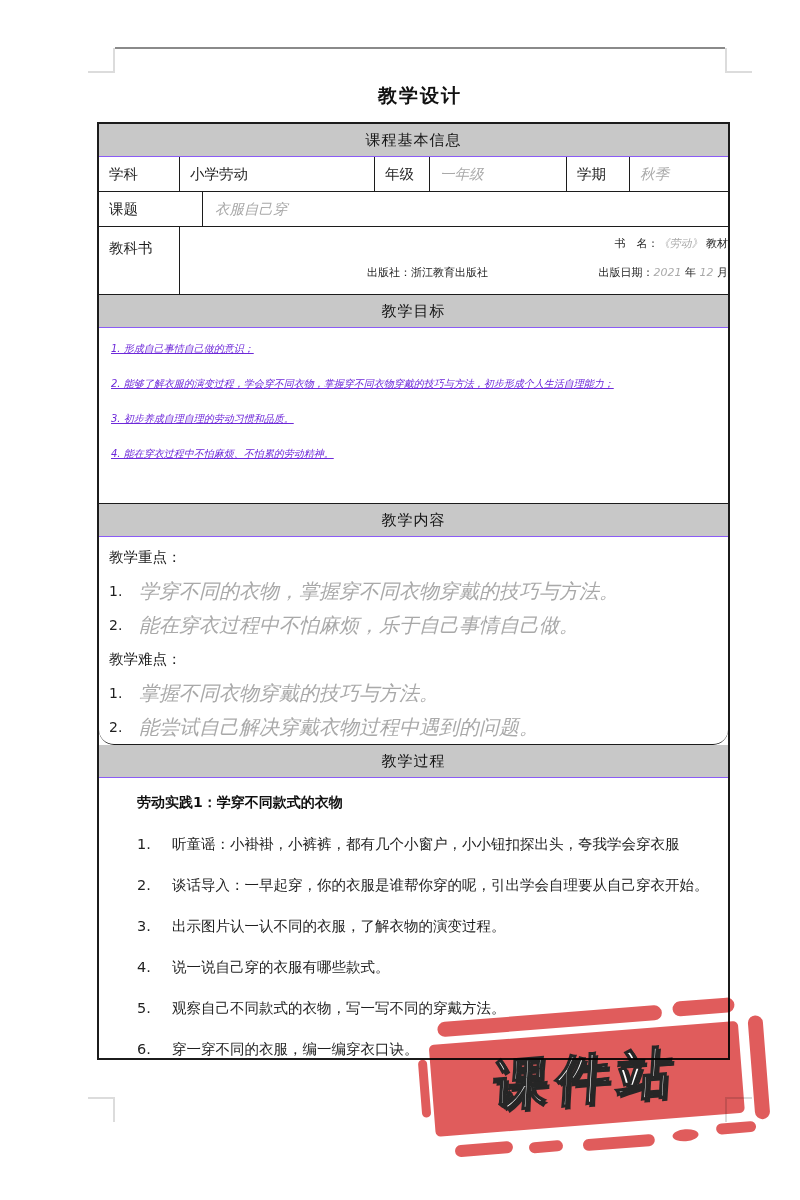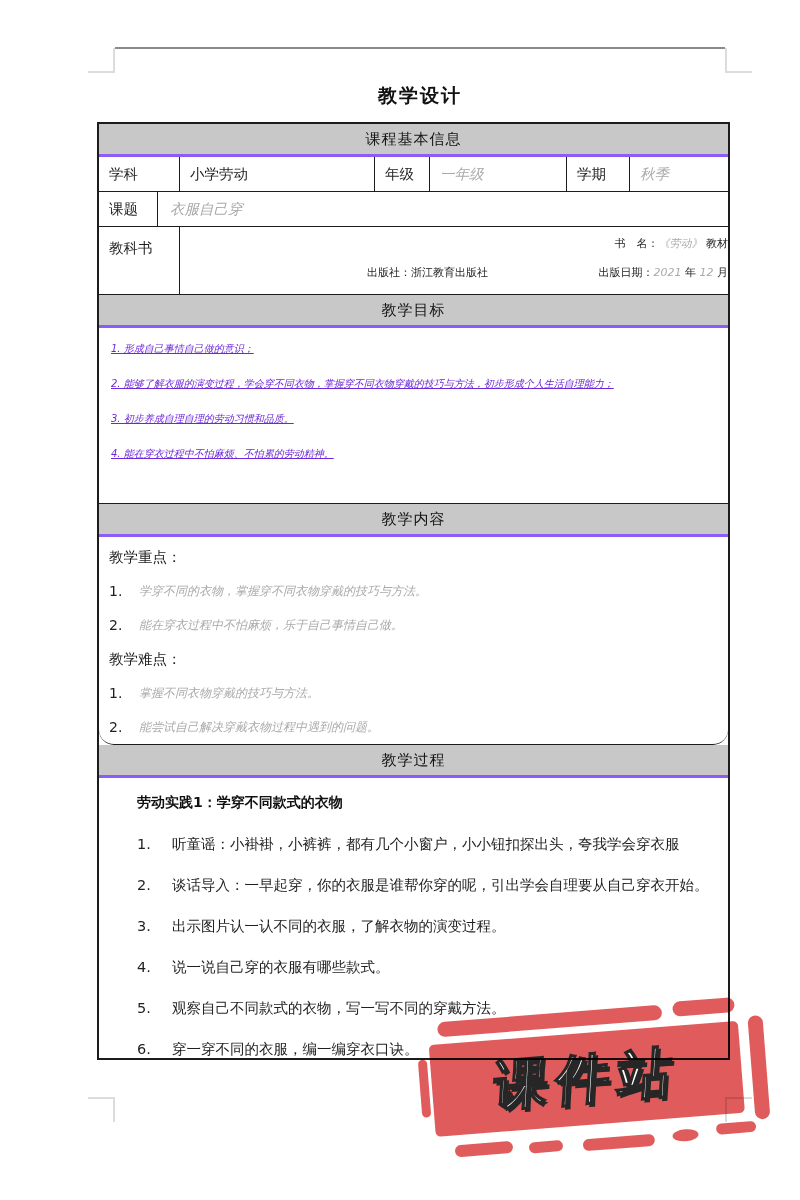--- a/index.html
+++ b/index.html
@@ -14,54 +14,54 @@
   .corner.tr { left:725px; top:48px;   border-left:2px solid #dcdcdc;  border-bottom:2px solid #dcdcdc; }
   .corner.bl { left:88px;  top:1097px; border-right:2px solid #dcdcdc; border-top:2px solid #dcdcdc; }
   .corner.br { left:725px; top:1097px; border-left:2px solid #dcdcdc;  border-top:2px solid #dcdcdc; }
 
   
   .doc-title { position:absolute; left:115px; top:83px; width:610px; text-align:center;
     font-size:19px; font-weight:bold; letter-spacing:2px; color:#111; }
 
   
   .doc-table { position:absolute; left:97px; top:122px; width:633px; border:2px solid #1c1c1c; background:#fff; }
-  .sec-header { height:33px; background:#c8c8c8; border-bottom:3px solid #8b5cf6;
+  .sec-header { height:33px; background:#c8c8c8; border-bottom:1px solid #8b5cf6;
     display:flex; align-items:center; justify-content:center; font-size:15px; color:#151515; letter-spacing:1px; }
   .row { display:flex; border-bottom:1px solid #1c1c1c; }
   .cell { display:flex; align-items:center; padding-left:10px; font-size:14.5px; }
   .bordered-r { border-right:1px solid #1c1c1c; }
 
   .row-info { height:35px; }
   .c-subj-label { width:81px; }
   .c-subj-val   { width:195px; }
   .c-grade-label{ width:55px; }
   .c-grade-val  { width:137px; }
   .c-term-label { width:63px; }
   .c-term-val   { flex:1; }
 
   .row-topic { height:35px; }
-  .c-topic-label { width:59px; }
+  .c-topic-label { width:104px; }
   .c-topic-val { flex:1; padding-left:12px; }
 
   .row-book { height:68px; }
   .c-book-label { width:81px; align-items:flex-start; padding-top:12px; display:flex; font-size:14.5px; }
   .c-book-content { flex:1; padding:9px 0 0 12px; font-size:11px;text-align:right; }
   .book-line2 { margin-top:14px; }
   .pubdate { margin-left:107px; }
 
   .muted { color:#a9a9a9; font-style:italic; }
 
   .objectives { height:176px; padding:3px 12px 0 12px; border-bottom:1px solid #1c1c1c; }
   .objectives p { line-height:35px; font-size:10px; color:#6d28d9; font-style:italic;text-decoration:underline; }
 
   .content-block { height:208px; padding:3px 12px 0 10px; border-bottom:1px solid #1c1c1c;border-radius:15px; }
   .content-block p { line-height:34px; font-size:14.5px; }
   .list-item { display:flex; }
   .list-item .num { width:30px; flex:0 0 30px; color:#1f1f1f; font-style:normal; font-size:14px; }
-  .list-item .txt { color:#a9a9a9; font-style:italic; font-size:12px; }
+  .list-item .txt { color:#a9a9a9; font-style:italic; font-size:20px; }
 
   .process-block { height:280px; padding:14px 12px 0 38px; }
   .practice-title { font-size:14px; font-weight:bold; color:#111; line-height:20px; margin-bottom:12px; }
   .process-block .step { display:flex; line-height:41px; font-size:14.5px; }
   .process-block .step .num { width:35px; flex:0 0 35px; }
 
   
   .stamp { position:absolute; left:420px; top:1002px; width:355px; height:158px;
     transform:rotate(-4.5deg); mix-blend-mode:multiply; pointer-events:none; }
   .stamp .ink { position:absolute; background:#e05c5c; }

